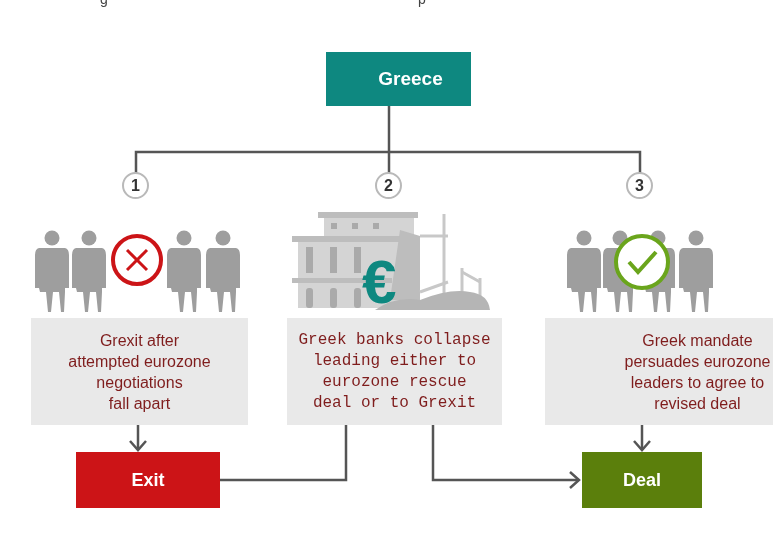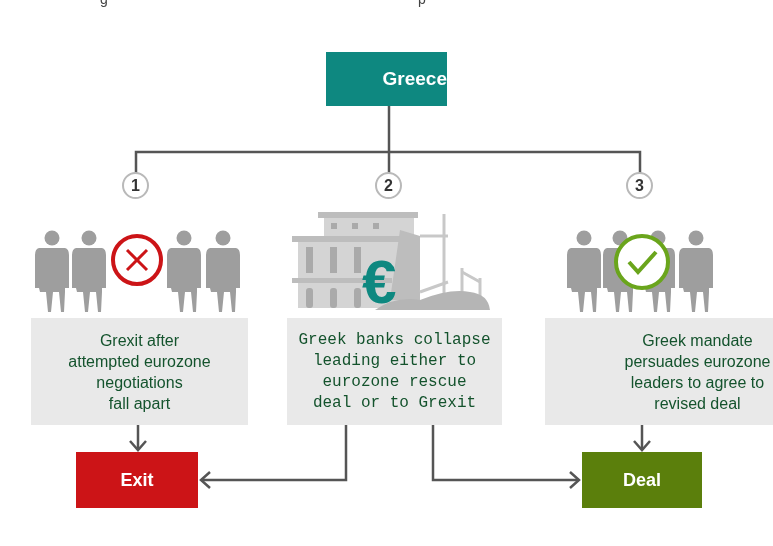--- a/index.html
+++ b/index.html
@@ -1,38 +1,38 @@
 <!DOCTYPE html>
 <html><head>
 <meta charset="utf-8">
 <style>
   html, body { margin: 0; padding: 0; background: #ffffff; }
   body { width: 773px; height: 546px; position: relative; overflow: hidden; font-family: "Liberation Sans", sans-serif; }
   .abs { position: absolute; }
   .top-box {
     left: 326px; top: 52px; width: 121px; height: 54px;
     background: #0e8880; color: #fff; font-weight: bold; font-size: 19px;
-    display: flex; align-items: center; justify-content: flex-end;
+    display: flex; align-items: center; justify-content: center; padding-left: 24px;
   }
   .num {
     width: 23px; height: 23px; border: 2px solid #b9b9b9; border-radius: 50%;
     background: #fff; color: #333; font-weight: bold; font-size: 16px;
     display: flex; align-items: center; justify-content: center;
   }
   .desc {
-    top: 318px; height: 107px; background: #e9e9e9; color: #14532d;
+    top: 318px; height: 107px; background: #e9e9e9; color: #7f1d1d;
     font-size: 16px; line-height: 21px; text-align: center;
     display: flex; align-items: center; justify-content: center; flex-direction: column;
     white-space: pre-line;
   }
   .outcome {
     top: 452px; height: 56px; color: #fff; font-weight: bold; font-size: 18px;
     display: flex; align-items: center; justify-content: center;
   }
-  .exit { left: 76px; width: 122px; background: #cc1417; }
+  .exit { left: 76px; width: 144px; background: #cc1417; }
   .deal { left: 582px; width: 120px; background: #5b7f0c; }
   svg { position: absolute; left: 0; top: 0; }
   .frag { font-size: 14px; color: #444; top: -9px; }
 </style>
 </head>
 <body>
 
 <span class="abs frag" style="left:100px;">g</span>
 <span class="abs frag" style="left:418px;">p</span>
 

